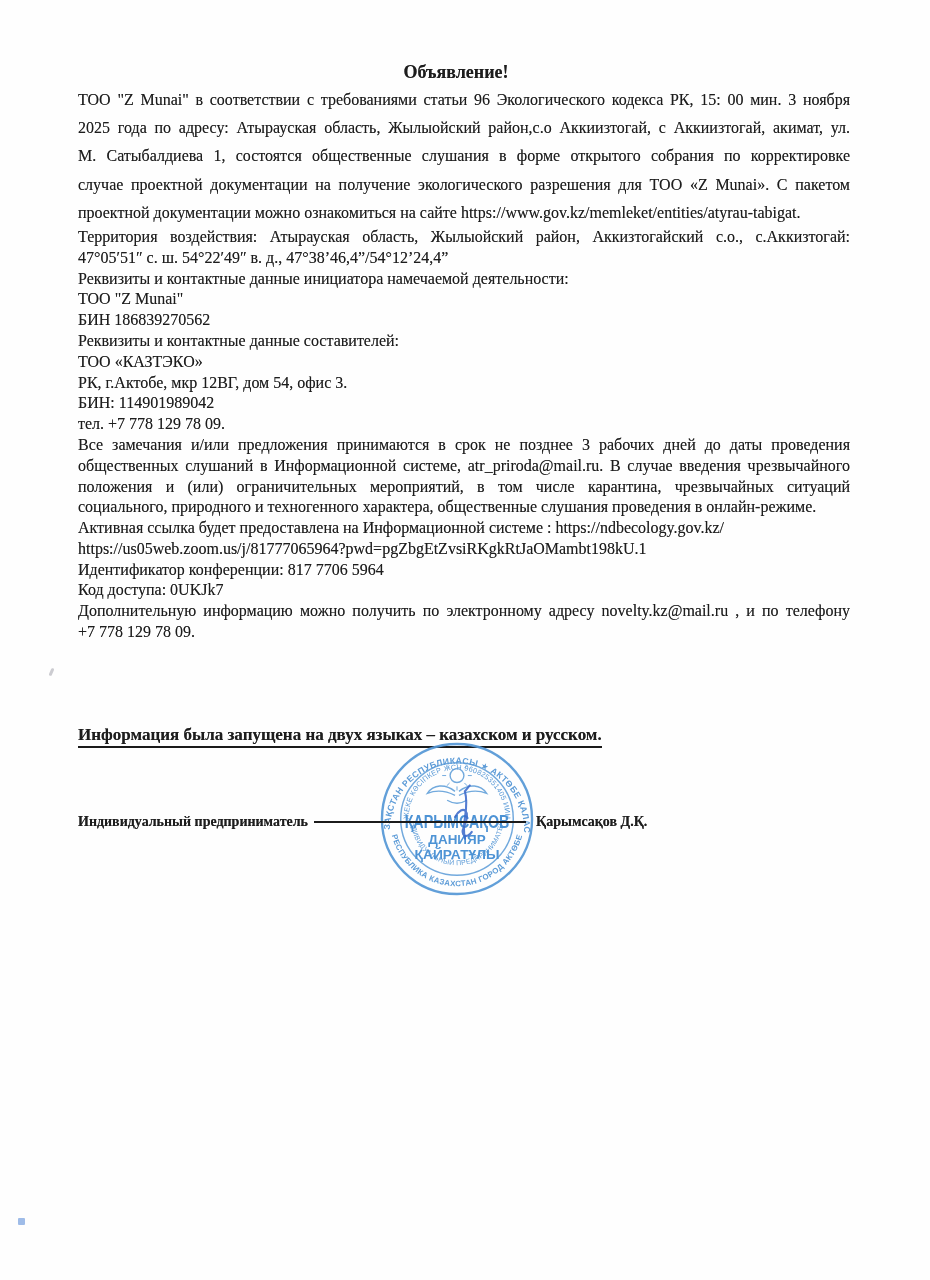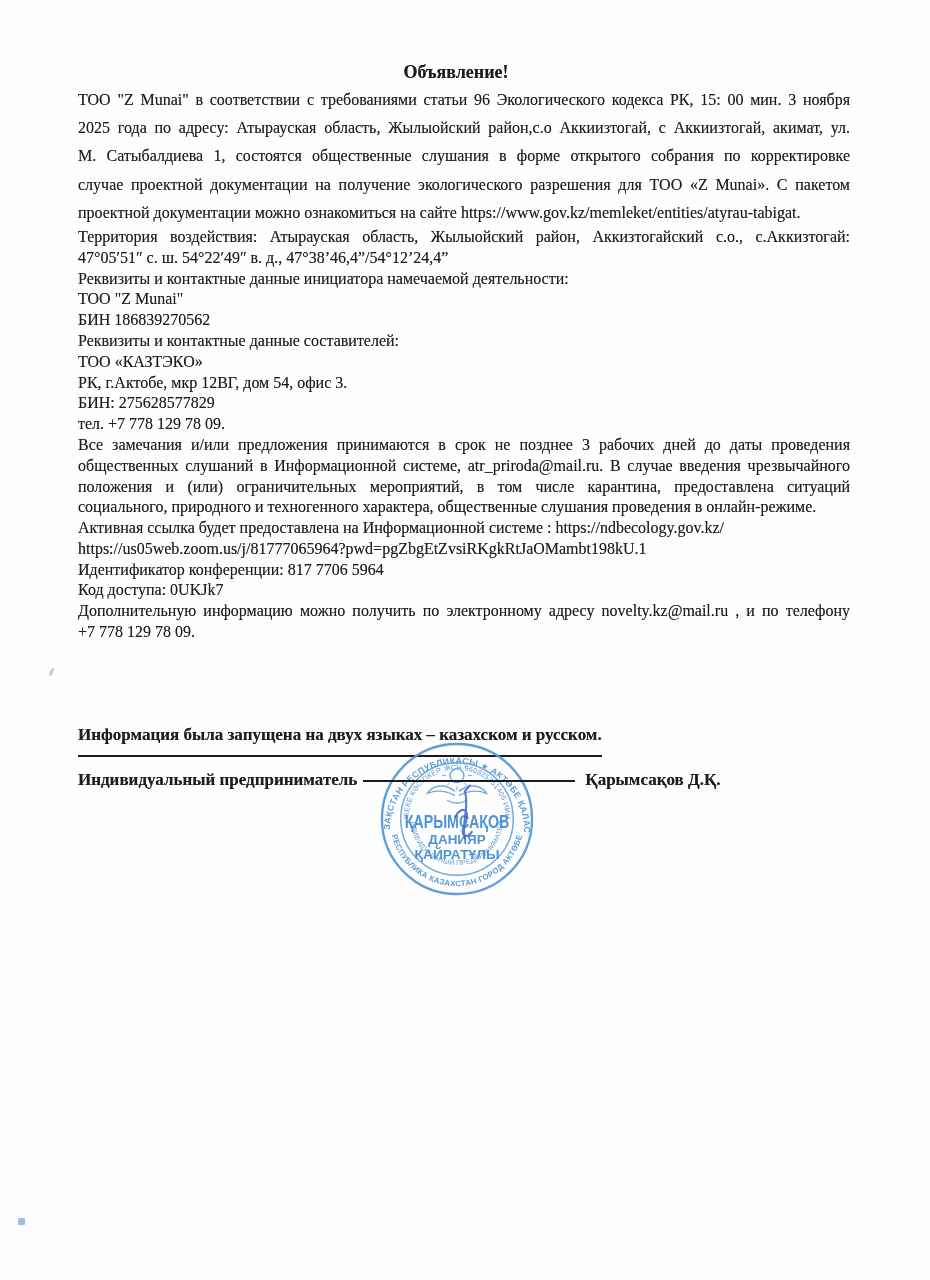--- a/index.html
+++ b/index.html
@@ -24,24 +24,24 @@
   }
   .ln{height:20.8px;line-height:20.8px;white-space:nowrap;}
   .ln.wide{height:28.2px;line-height:28.2px;}
   .ln.j{white-space:normal;text-align:justify;text-align-last:justify;}
   .u{}
   .lang-note{
     position:absolute;left:78px;top:724px;
     font-size:17px;font-weight:bold;line-height:22px;
     text-shadow:0 0 .4px rgba(20,20,20,.6);
   }
-  .lang-note .ul{border-bottom:2.5px solid #1a1a1a;padding-bottom:11px;}
+  .lang-note .ul{border-bottom:2.5px solid #1a1a1a;padding-bottom:2px;}
   .sig-row{
-    position:absolute;left:78px;top:768px;width:772px;z-index:3;
-    font-size:17px;font-weight:bold;line-height:24px;white-space:nowrap;
+    position:absolute;left:78px;top:810px;width:772px;z-index:3;
+    font-size:14px;font-weight:bold;line-height:24px;white-space:nowrap;
     text-shadow:0 0 .4px rgba(20,20,20,.6);
   }
   .sig-line{
     display:inline-block;width:212px;height:2px;
     border-bottom:2px solid #1b1b1b;
     margin:0 10px 3px 6px;
   }
   .stamp{position:absolute;left:378px;top:740px;z-index:2;opacity:.92;}
   .stamp text{font-family:"Liberation Sans","DejaVu Sans",sans-serif;}
   .artifact-blue{
@@ -67,27 +67,27 @@
     <div class="ln wide j">случае проектной документации на получение экологического разрешения для ТОО «Z Munai». С пакетом</div>
     <div class="ln wide">проектной документации можно ознакомиться на сайте https://www.gov.kz/memleket/entities/atyrau-tabigat.</div>
     <div class="ln j">Территория воздействия: Атырауская область, Жылыойский район, Аккизтогайский с.о., с.Аккизтогай:</div>
     <div class="ln">47°05′51″ с. ш. 54°22′49″ в. д., 47°38’46,4”/54°12’24,4”</div>
     <div class="ln">Реквизиты и контактные данные инициатора намечаемой деятельности:</div>
     <div class="ln">ТОО "Z Munai"</div>
     <div class="ln">БИН 186839270562</div>
     <div class="ln">Реквизиты и контактные данные составителей:</div>
     <div class="ln">ТОО «КАЗТЭКО»</div>
     <div class="ln">РК, г.Актобе, мкр 12ВГ, дом 54, офис 3.</div>
-    <div class="ln">БИН: 275628577829</div>
+    <div class="ln">БИН: 114901989042</div>
     <div class="ln">тел. +7 778 129 78 09.</div>
     <div class="ln j">Все замечания и/или предложения принимаются в срок не позднее 3 рабочих дней до даты проведения</div>
     <div class="ln j">
       <span>общественных слушаний в Информационной системе, </span><span class="u">atr_priroda@mail.ru</span><span>. В случае введения чрезвычайного</span>
     </div>
-    <div class="ln j">положения и (или) ограничительных мероприятий, в том числе карантина, предоставлена ситуаций</div>
+    <div class="ln j">положения и (или) ограничительных мероприятий, в том числе карантина, чрезвычайных ситуаций</div>
     <div class="ln">социального, природного и техногенного характера, общественные слушания проведения в онлайн-режиме.</div>
     <div class="ln">
       <span>Активная ссылка будет предоставлена на Информационной системе : </span><span class="u">https://ndbecology.gov.kz/</span>
     </div>
     <div class="ln">
       <span class="u">https://us05web.zoom.us/j/81777065964?pwd=pgZbgEtZvsiRKgkRtJaOMambt198kU.1</span>
     </div>
     <div class="ln">Идентификатор конференции: 817 7706 5964</div>
     <div class="ln">Код доступа: 0UKJk7</div>
     <div class="ln j">Дополнительную информацию можно получить по электронному адресу novelty.kz@mail.ru , и по телефону</div>

